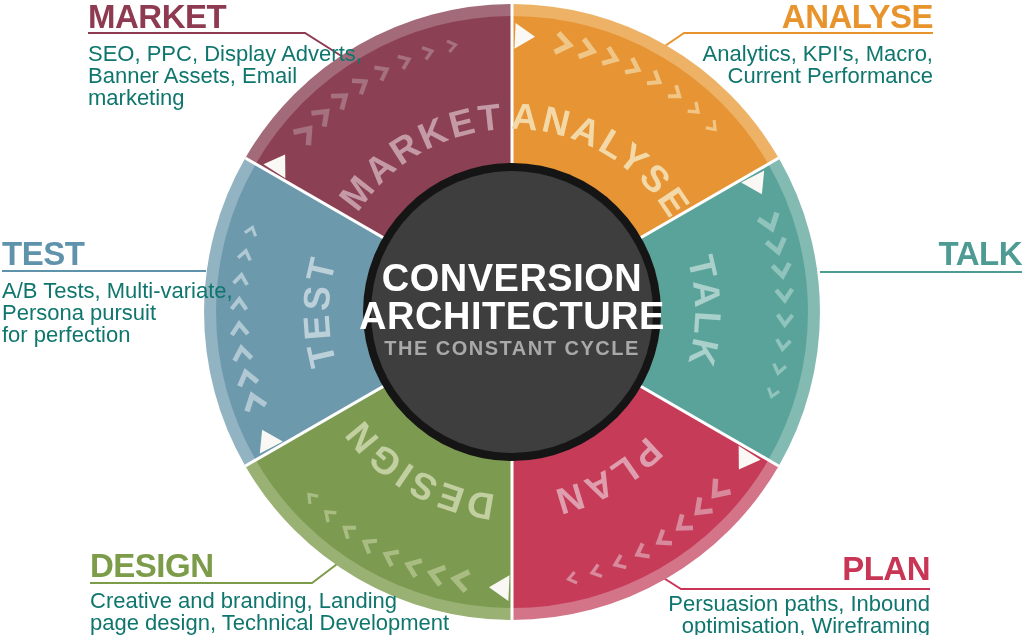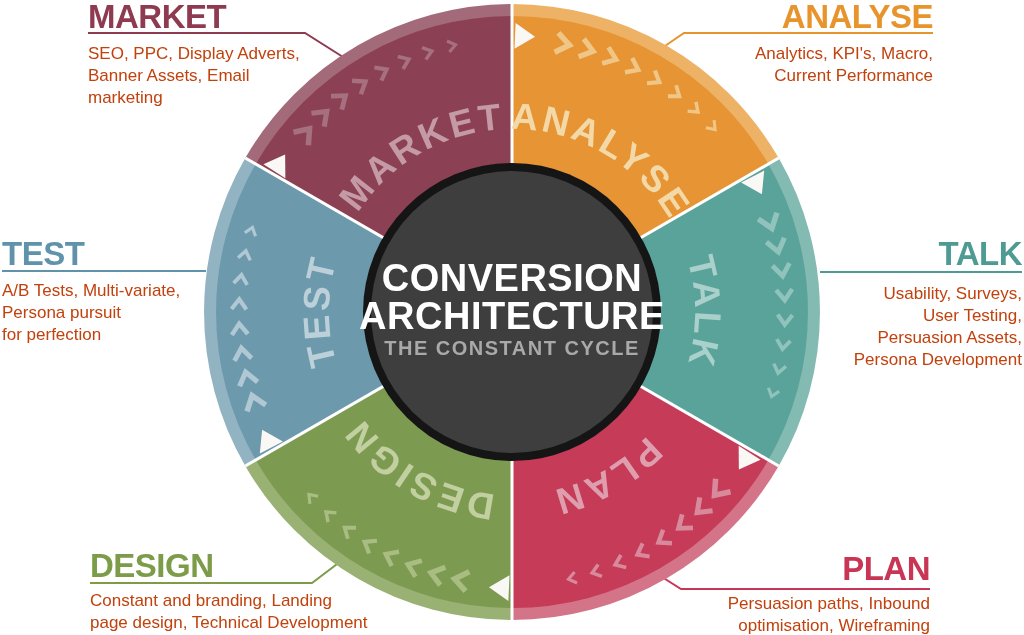--- a/index.html
+++ b/index.html
@@ -3,21 +3,21 @@
 <meta charset="utf-8">
 <style>
   html,body{margin:0;padding:0;background:#ffffff;}
   .stage{
     position:relative;width:1024px;height:635px;background:#ffffff;overflow:hidden;
     font-family:"Liberation Sans", sans-serif;
   }
   .stage svg{position:absolute;left:0;top:0;}
   .label-block{position:absolute;}
   .label-title{font-size:33px;font-weight:bold;line-height:0.95;letter-spacing:-0.5px;white-space:nowrap;}
-  .label-desc{font-size:17px;line-height:22px;color:#c2410c;white-space:pre-line;margin-top:11px;}
+  .label-desc{font-size:22px;line-height:22px;color:#0f766e;white-space:pre-line;margin-top:11px;}
   .align-right{text-align:right;}
   .desc-center{}
   .desc-right{text-align:right;}
 
   .b-market{left:88px;top:1px;}
   .b-analyse{right:91px;top:1px;}
   .b-talk{right:2px;top:238px;}
   .b-plan{right:94px;top:553px;}
   .b-design{left:90px;top:550px;}
   .b-test{left:2px;top:238px;}
@@ -150,35 +150,31 @@
   </div>
 
   <div class="label-block b-analyse align-right">
     <div class="label-title c-analyse">ANALYSE</div>
     <div class="label-desc desc-center">Analytics, KPI's, Macro,
 Current Performance</div>
   </div>
 
   <div class="label-block b-talk align-right">
     <div class="label-title c-talk">TALK</div>
-    <div class="label-desc desc-right">Usability, Surveys,
-User Testing,
-Persuasion Assets,
-Persona Development</div>
   </div>
 
   <div class="label-block b-plan align-right">
     <div class="label-title c-plan">PLAN</div>
     <div class="label-desc desc-center">Persuasion paths, Inbound
 optimisation, Wireframing</div>
   </div>
 
   <div class="label-block b-design">
     <div class="label-title c-design">DESIGN</div>
-    <div class="label-desc">Constant and branding, Landing
+    <div class="label-desc">Creative and branding, Landing
 page design, Technical Development</div>
   </div>
 
   <div class="label-block b-test">
     <div class="label-title c-test">TEST</div>
     <div class="label-desc">A/B Tests, Multi-variate,
 Persona pursuit
 for perfection</div>
   </div>
 

